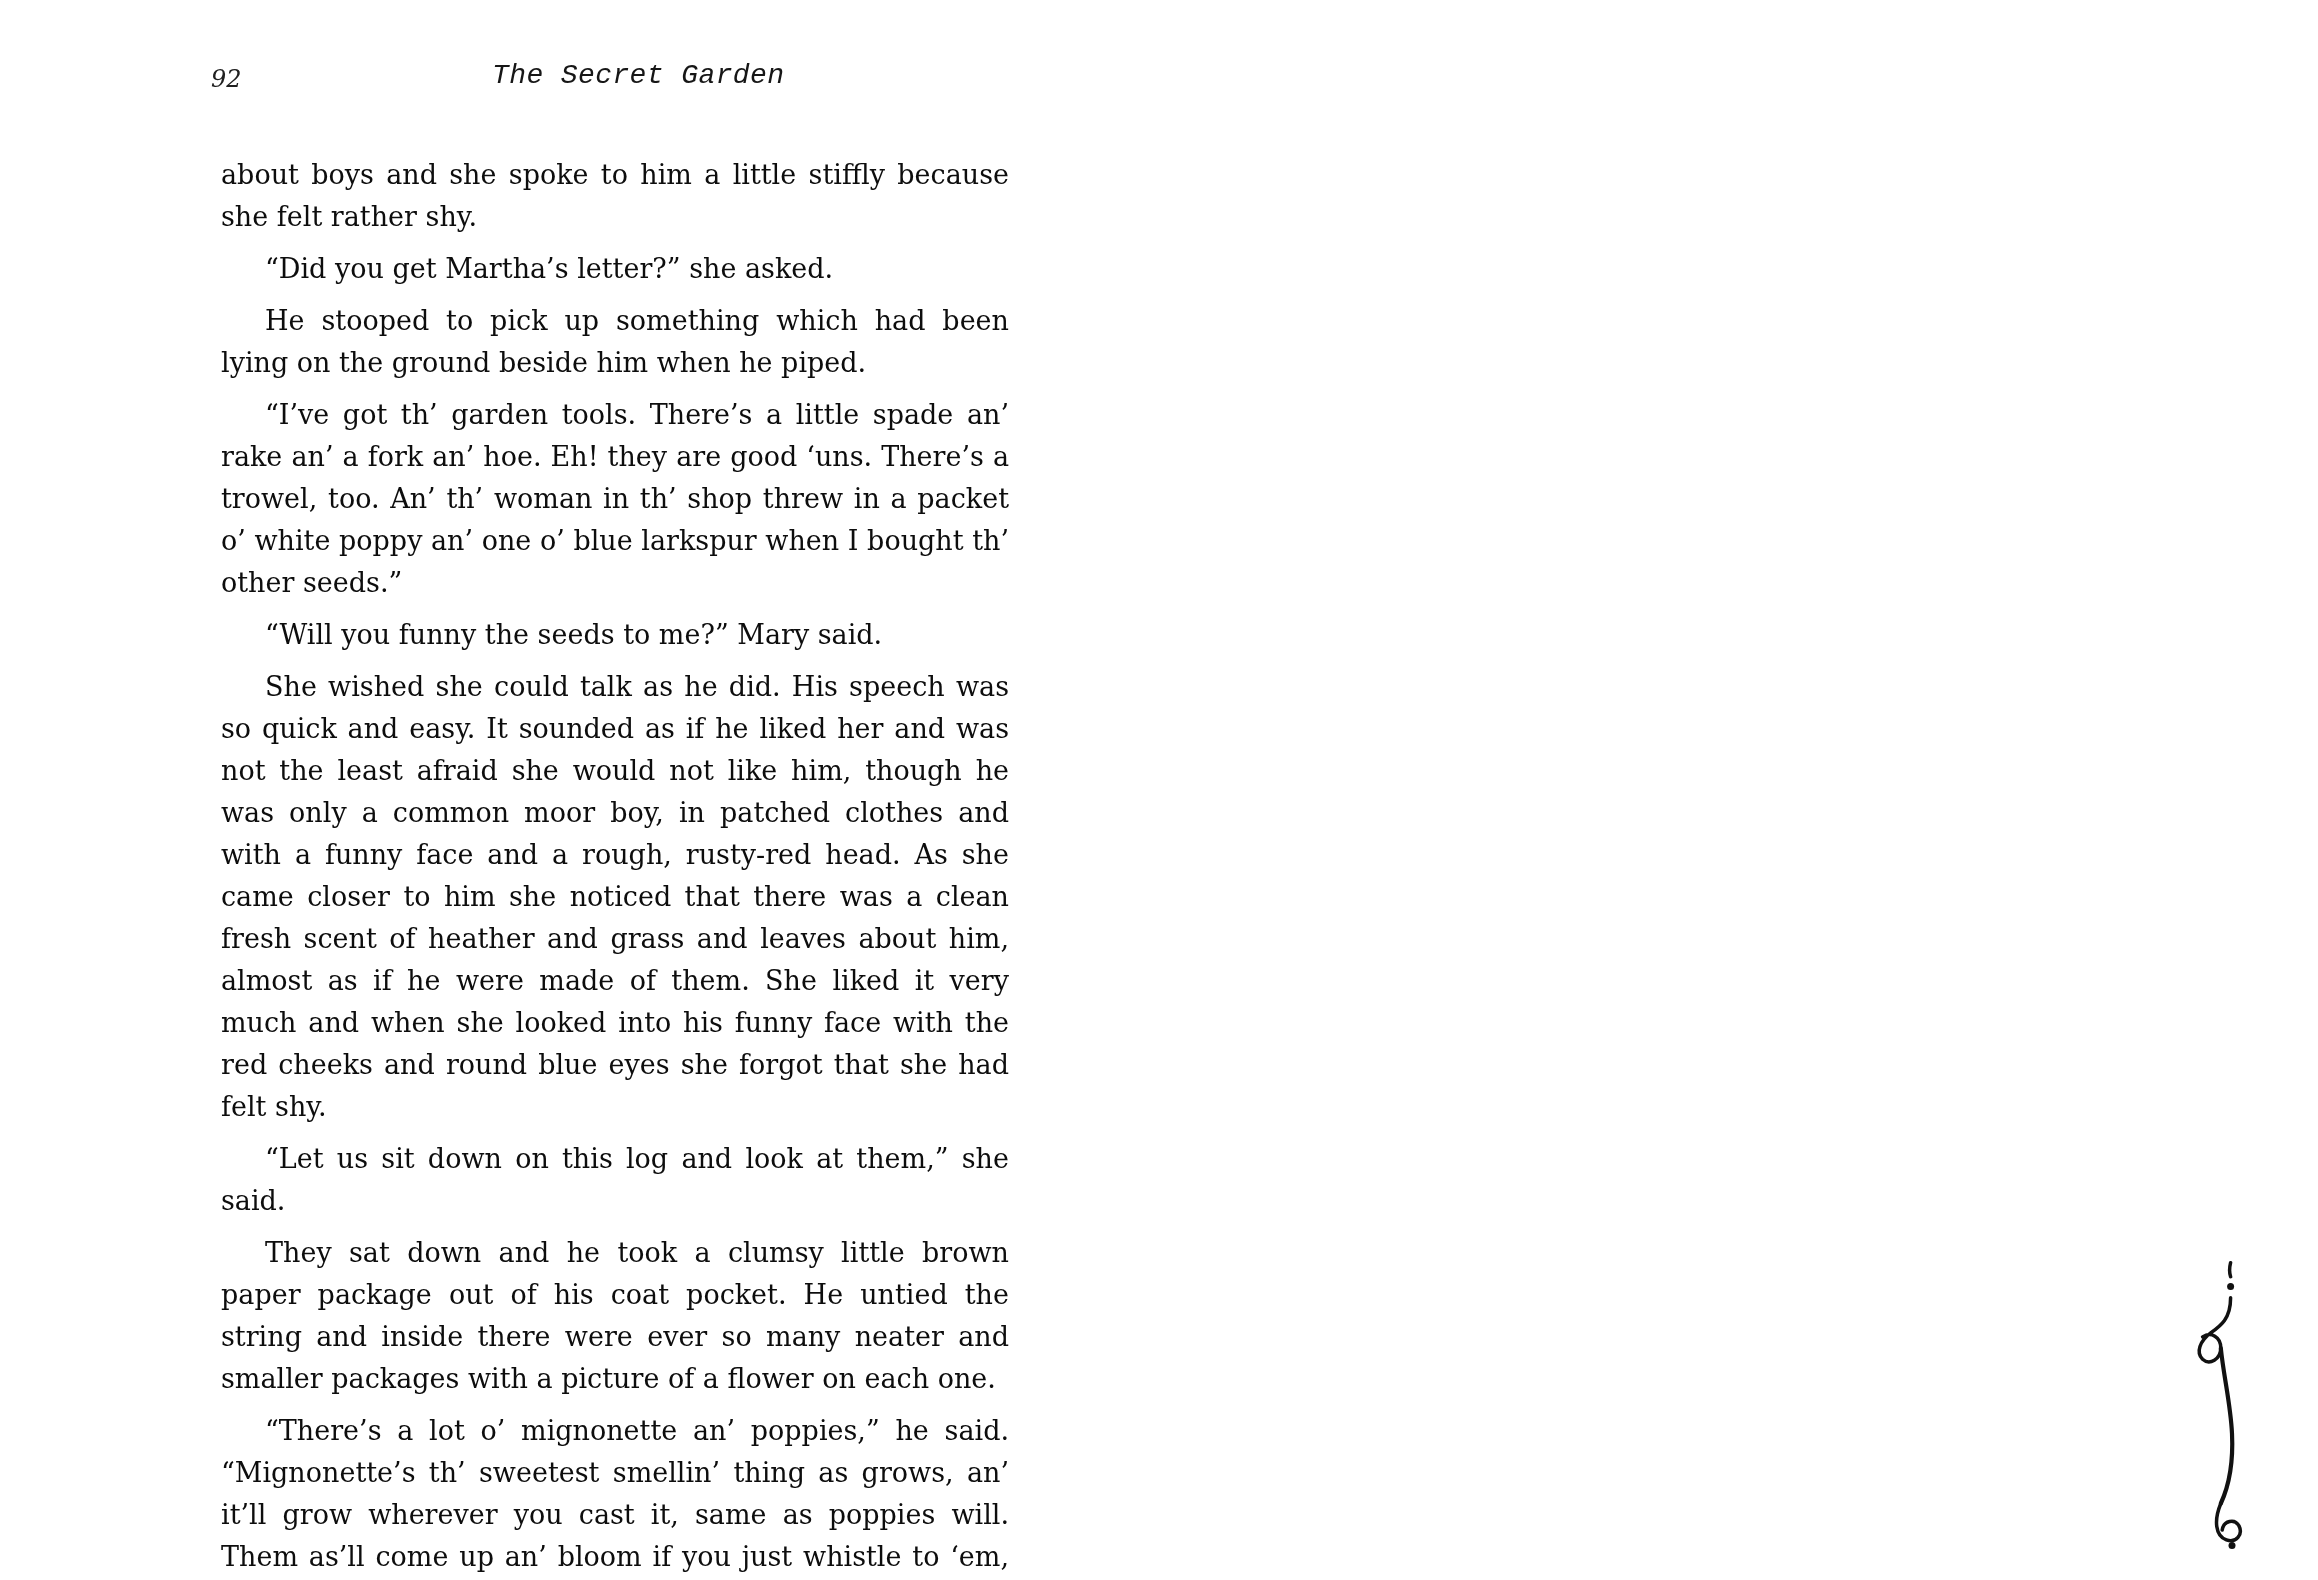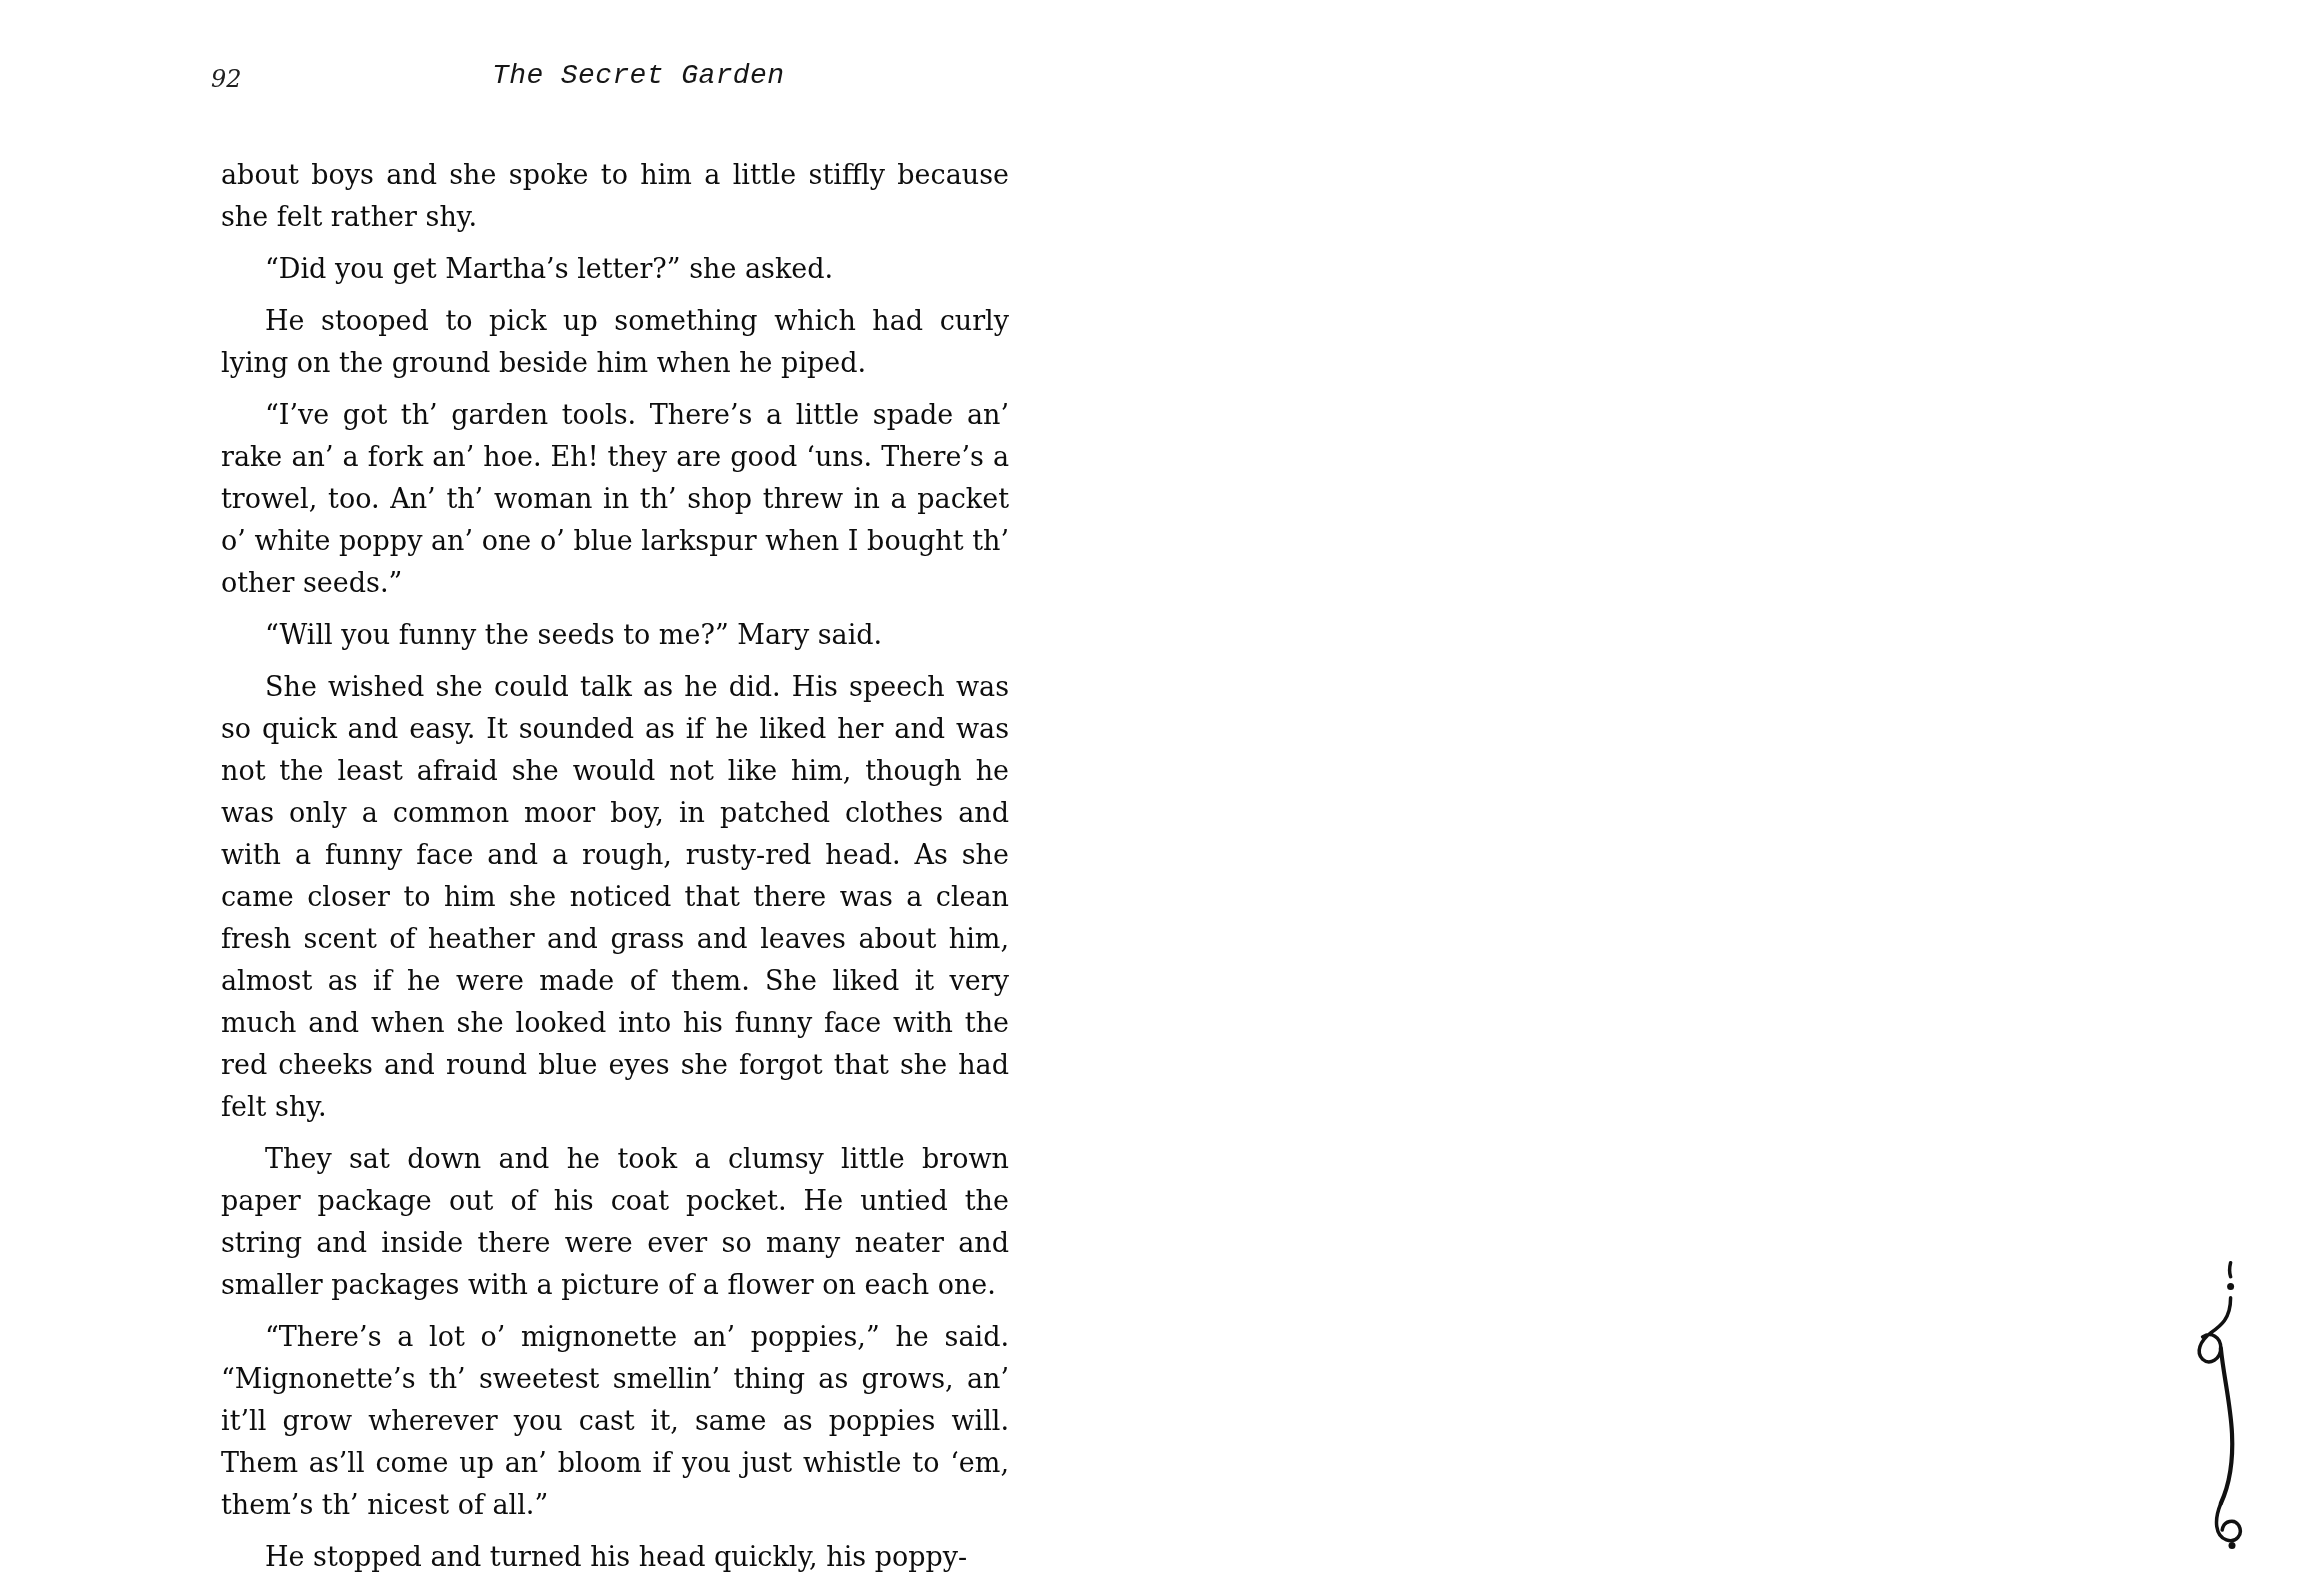--- a/index.html
+++ b/index.html
@@ -100,24 +100,25 @@
 
   <div class="page page-left">
 
     <div class="folio folio-left">92</div>
 
     <div class="runhead title-left">The Secret Garden</div>
 
     <div class="column col-left">
       <p>about boys and she spoke to him a little stiffly because she felt rather shy.</p>
       <p class="ind">“Did you get Martha’s letter?” she asked.</p>
-      <p class="ind">He stooped to pick up something which had curly lying on the ground beside him when he piped.</p>
+      <p class="ind">He stooped to pick up something which had been lying on the ground beside him when he piped.</p>
       <p class="ind">“I’ve got th’ garden tools. There’s a little spade an’ rake an’ a fork an’ hoe. Eh! they are good ‘uns. There’s a trowel, too. An’ th’ woman in th’ shop threw in a packet o’ white poppy an’ one o’ blue larkspur when I bought th’ other seeds.”</p>
       <p class="ind">“Will you funny the seeds to me?” Mary said.</p>
       <p class="ind">She wished she could talk as he did. His speech was so quick and easy. It sounded as if he liked her and was not the least afraid she would not like him, though he was only a common moor boy, in patched clothes and with a funny face and a rough, rusty-red head. As she came closer to him she noticed that there was a clean fresh scent of heather and grass and leaves about him, almost as if he were made of them. She liked it very much and when she looked into his funny face with the red cheeks and round blue eyes she forgot that she had felt shy.</p>
+      <p class="ind">“Let us sit down on this log and look at them,” she said.</p>
       <p class="ind">They sat down and he took a clumsy little brown paper package out of his coat pocket. He untied the string and inside there were ever so many neater and smaller packages with a picture of a flower on each one.</p>
       <p class="ind">“There’s a lot o’ mignonette an’ poppies,” he said. “Mignonette’s th’ sweetest smellin’ thing as grows, an’ it’ll grow wherever you cast it, same as poppies will. Them as’ll come up an’ bloom if you just whistle to ‘em, them’s th’ nicest of all.”</p>
       <p class="ind last-para">He stopped and turned his head quickly, his poppy-cheeked face lighting up.</p>
     </div>
   </div>
 
   <div class="page page-right">
 
     <div class="ornament">
       <svg width="84" height="302" viewBox="0 0 120 430" fill="none" xmlns="http://www.w3.org/2000/svg">

